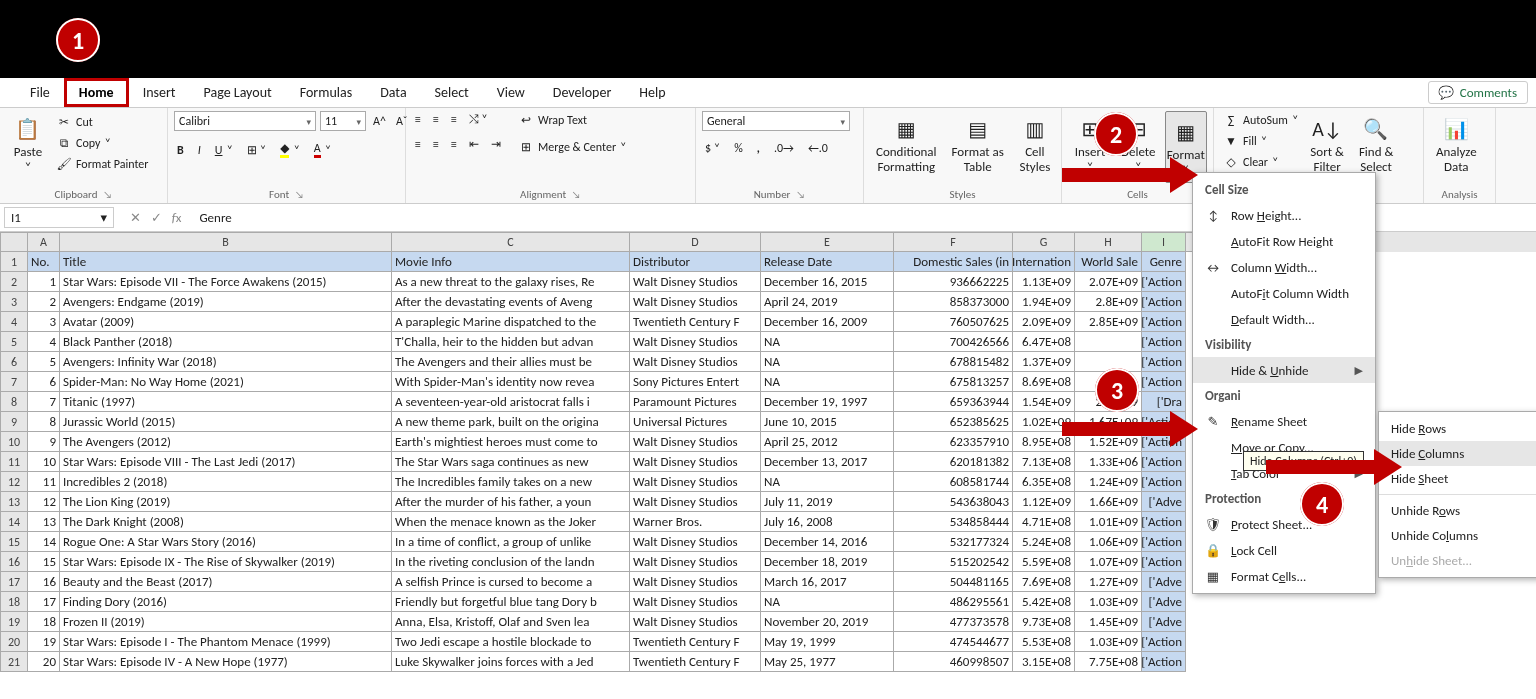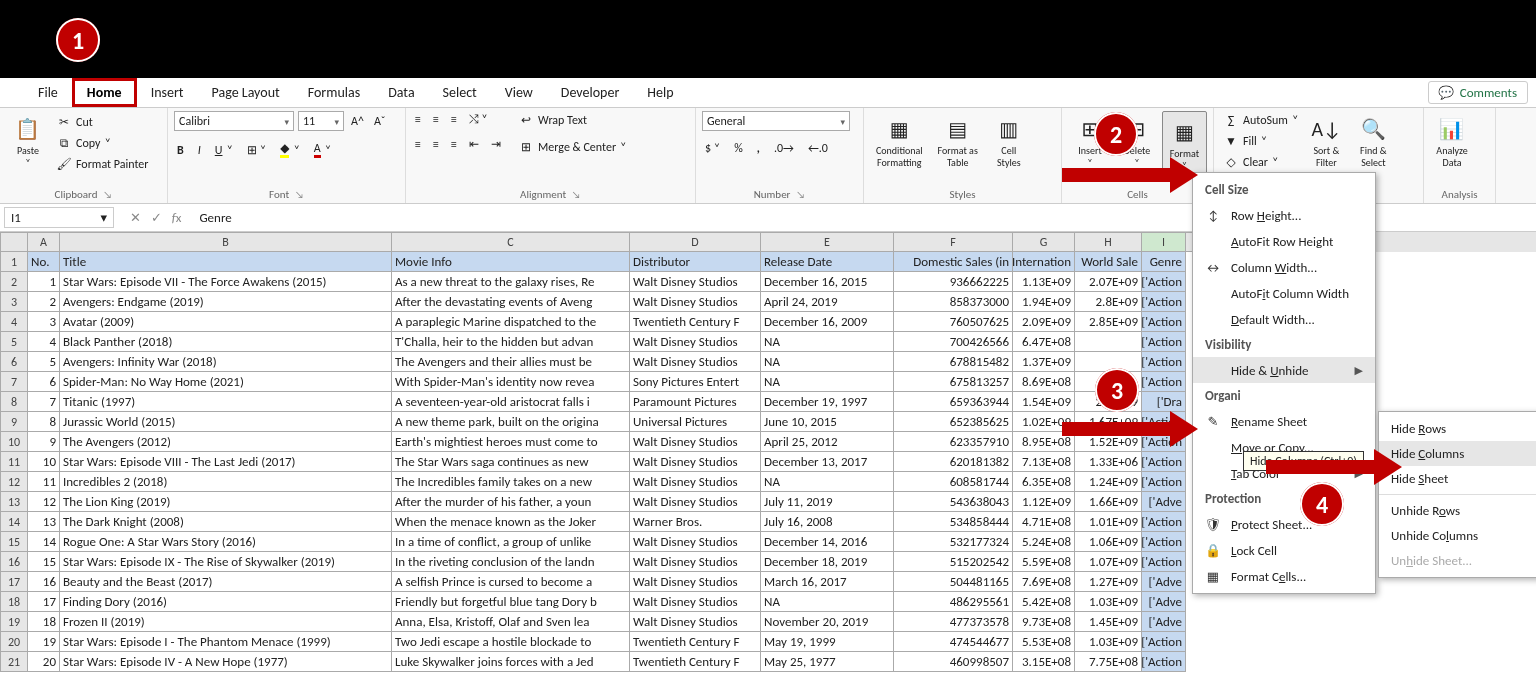--- a/index.html
+++ b/index.html
@@ -1,34 +1,34 @@
 <!DOCTYPE html>
 <html><head>
 <meta charset="utf-8">
 <style>
 * { box-sizing: border-box; margin: 0; padding: 0; font-family: "Segoe UI", Calibri, sans-serif; }
 body { background: #fff; font-size: 13px; color: #222; width: 1536px; height: 699px; overflow: hidden; position: relative; }
 
 .blackbar { background: #000; height: 78px; width: 100%; }
 
-.tabs { display: flex; align-items: center; border-bottom: 1px solid #ccc; padding: 0 24px; height: 30px; background: #fff; position: relative; }
+.tabs { display: flex; align-items: center; border-bottom: 1px solid #ccc; padding: 0 16px; height: 30px; background: #fff; position: relative; }
 .tab { padding: 6px 14px; cursor: pointer; font-size: 14px; }
 .tab.active { border-bottom: 2px solid #217346; color: #000000; font-weight: 600; }
 .tab.red-box { border: 3px solid #c00000; padding: 3px 12px; }
 .comments-btn { position: absolute; right: 8px; display: flex; align-items: center; gap: 5px; color: #217346; border: 1px solid #ccc; border-radius: 3px; padding: 3px 10px; font-size: 13px; }
 
 .ribbon { display: flex; height: 96px; border-bottom: 1px solid #ccc; background: #f8f8f8; position: relative; }
 .group { display: flex; flex-direction: column; border-right: 1px solid #ddd; padding: 3px 6px 0; }
 .group-body { flex: 1; display: flex; align-items: flex-start; gap: 3px; }
 .group-label { text-align: center; font-size: 11px; color: #666; padding-bottom: 2px; display: flex; justify-content: center; align-items: center; gap: 6px; }
 .launcher { font-size: 10px; color: #888; }
 
 .big-btn { display: flex; flex-direction: column; align-items: center; padding: 2px 6px; cursor: pointer; }
 .big-btn .icon { width: 32px; height: 32px; display: flex; align-items: center; justify-content: center; font-size: 20px; }
-.big-btn .label { font-size: 10px; text-align: center; line-height: 1.15; }
+.big-btn .label { font-size: 13px; text-align: center; line-height: 1.15; }
 
 .col { display: flex; flex-direction: column; gap: 3px; }
 .row { display: flex; align-items: center; gap: 3px; }
 .mini { display: flex; align-items: center; gap: 4px; font-size: 12px; padding: 1px 3px; cursor: pointer; }
 .mini .icon { width: 16px; height: 16px; display: inline-flex; align-items: center; justify-content: center; }
 .sel { border: 1px solid #aaa; background: #fff; font-size: 12px; padding: 2px 4px; display: flex; align-items: center; justify-content: space-between; }
 .sel .caret { font-size: 9px; color: #666; }
 
 .format-btn { border: 1px solid #888; background: #e6e6e6; border-radius: 2px; padding: 4px 0; width: 52px; }
 
@@ -128,21 +128,21 @@
     </div>
     <div class="group-label">
         <span>Clipboard</span>
         <span class="launcher">↘</span>
       </div>
   </div>
 
   <div class="group" style="width:238px">
     <div class="group-body col">
       <div class="row" style="gap:4px">
-        <div class="sel" style="width:120px">
+        <div class="sel" style="width:142px">
             <span>Calibri</span>
             <span class="caret">▾</span>
           </div>
         <div class="sel" style="width:46px">
             <span>11</span>
             <span class="caret">▾</span>
           </div>
         <span class="mini">A^</span>
         <span class="mini">Aˇ</span>
       </div>

